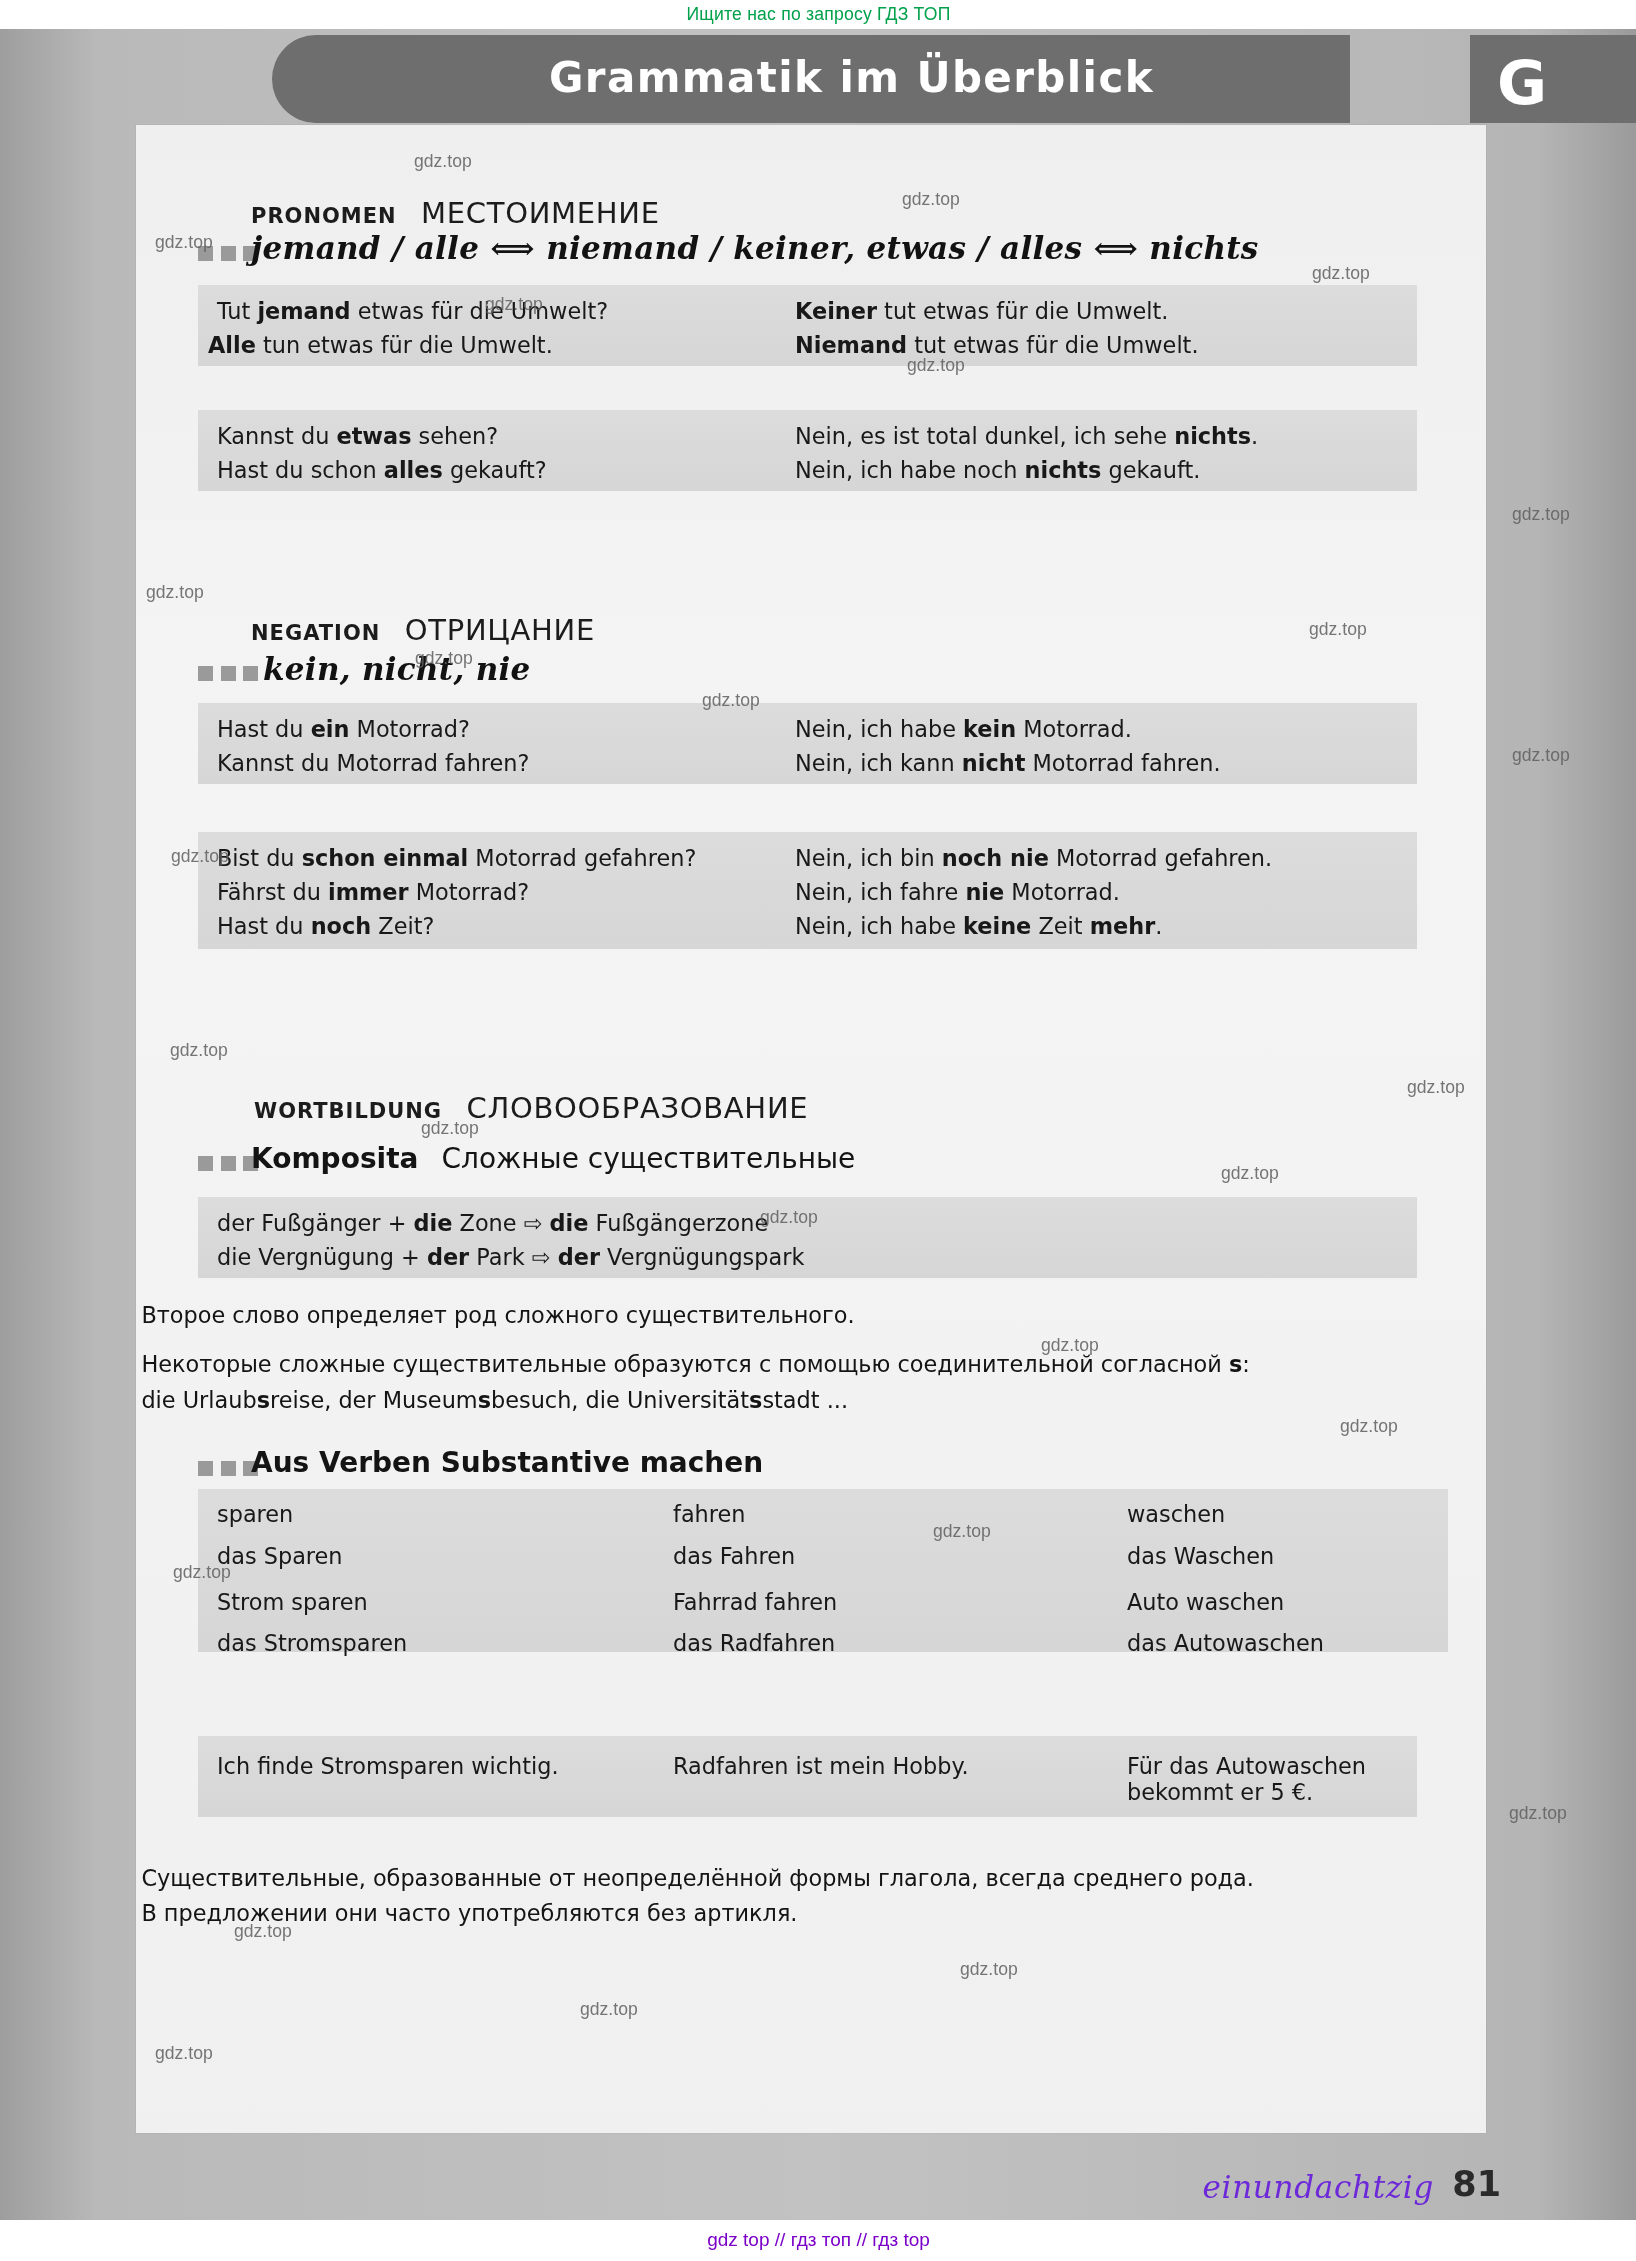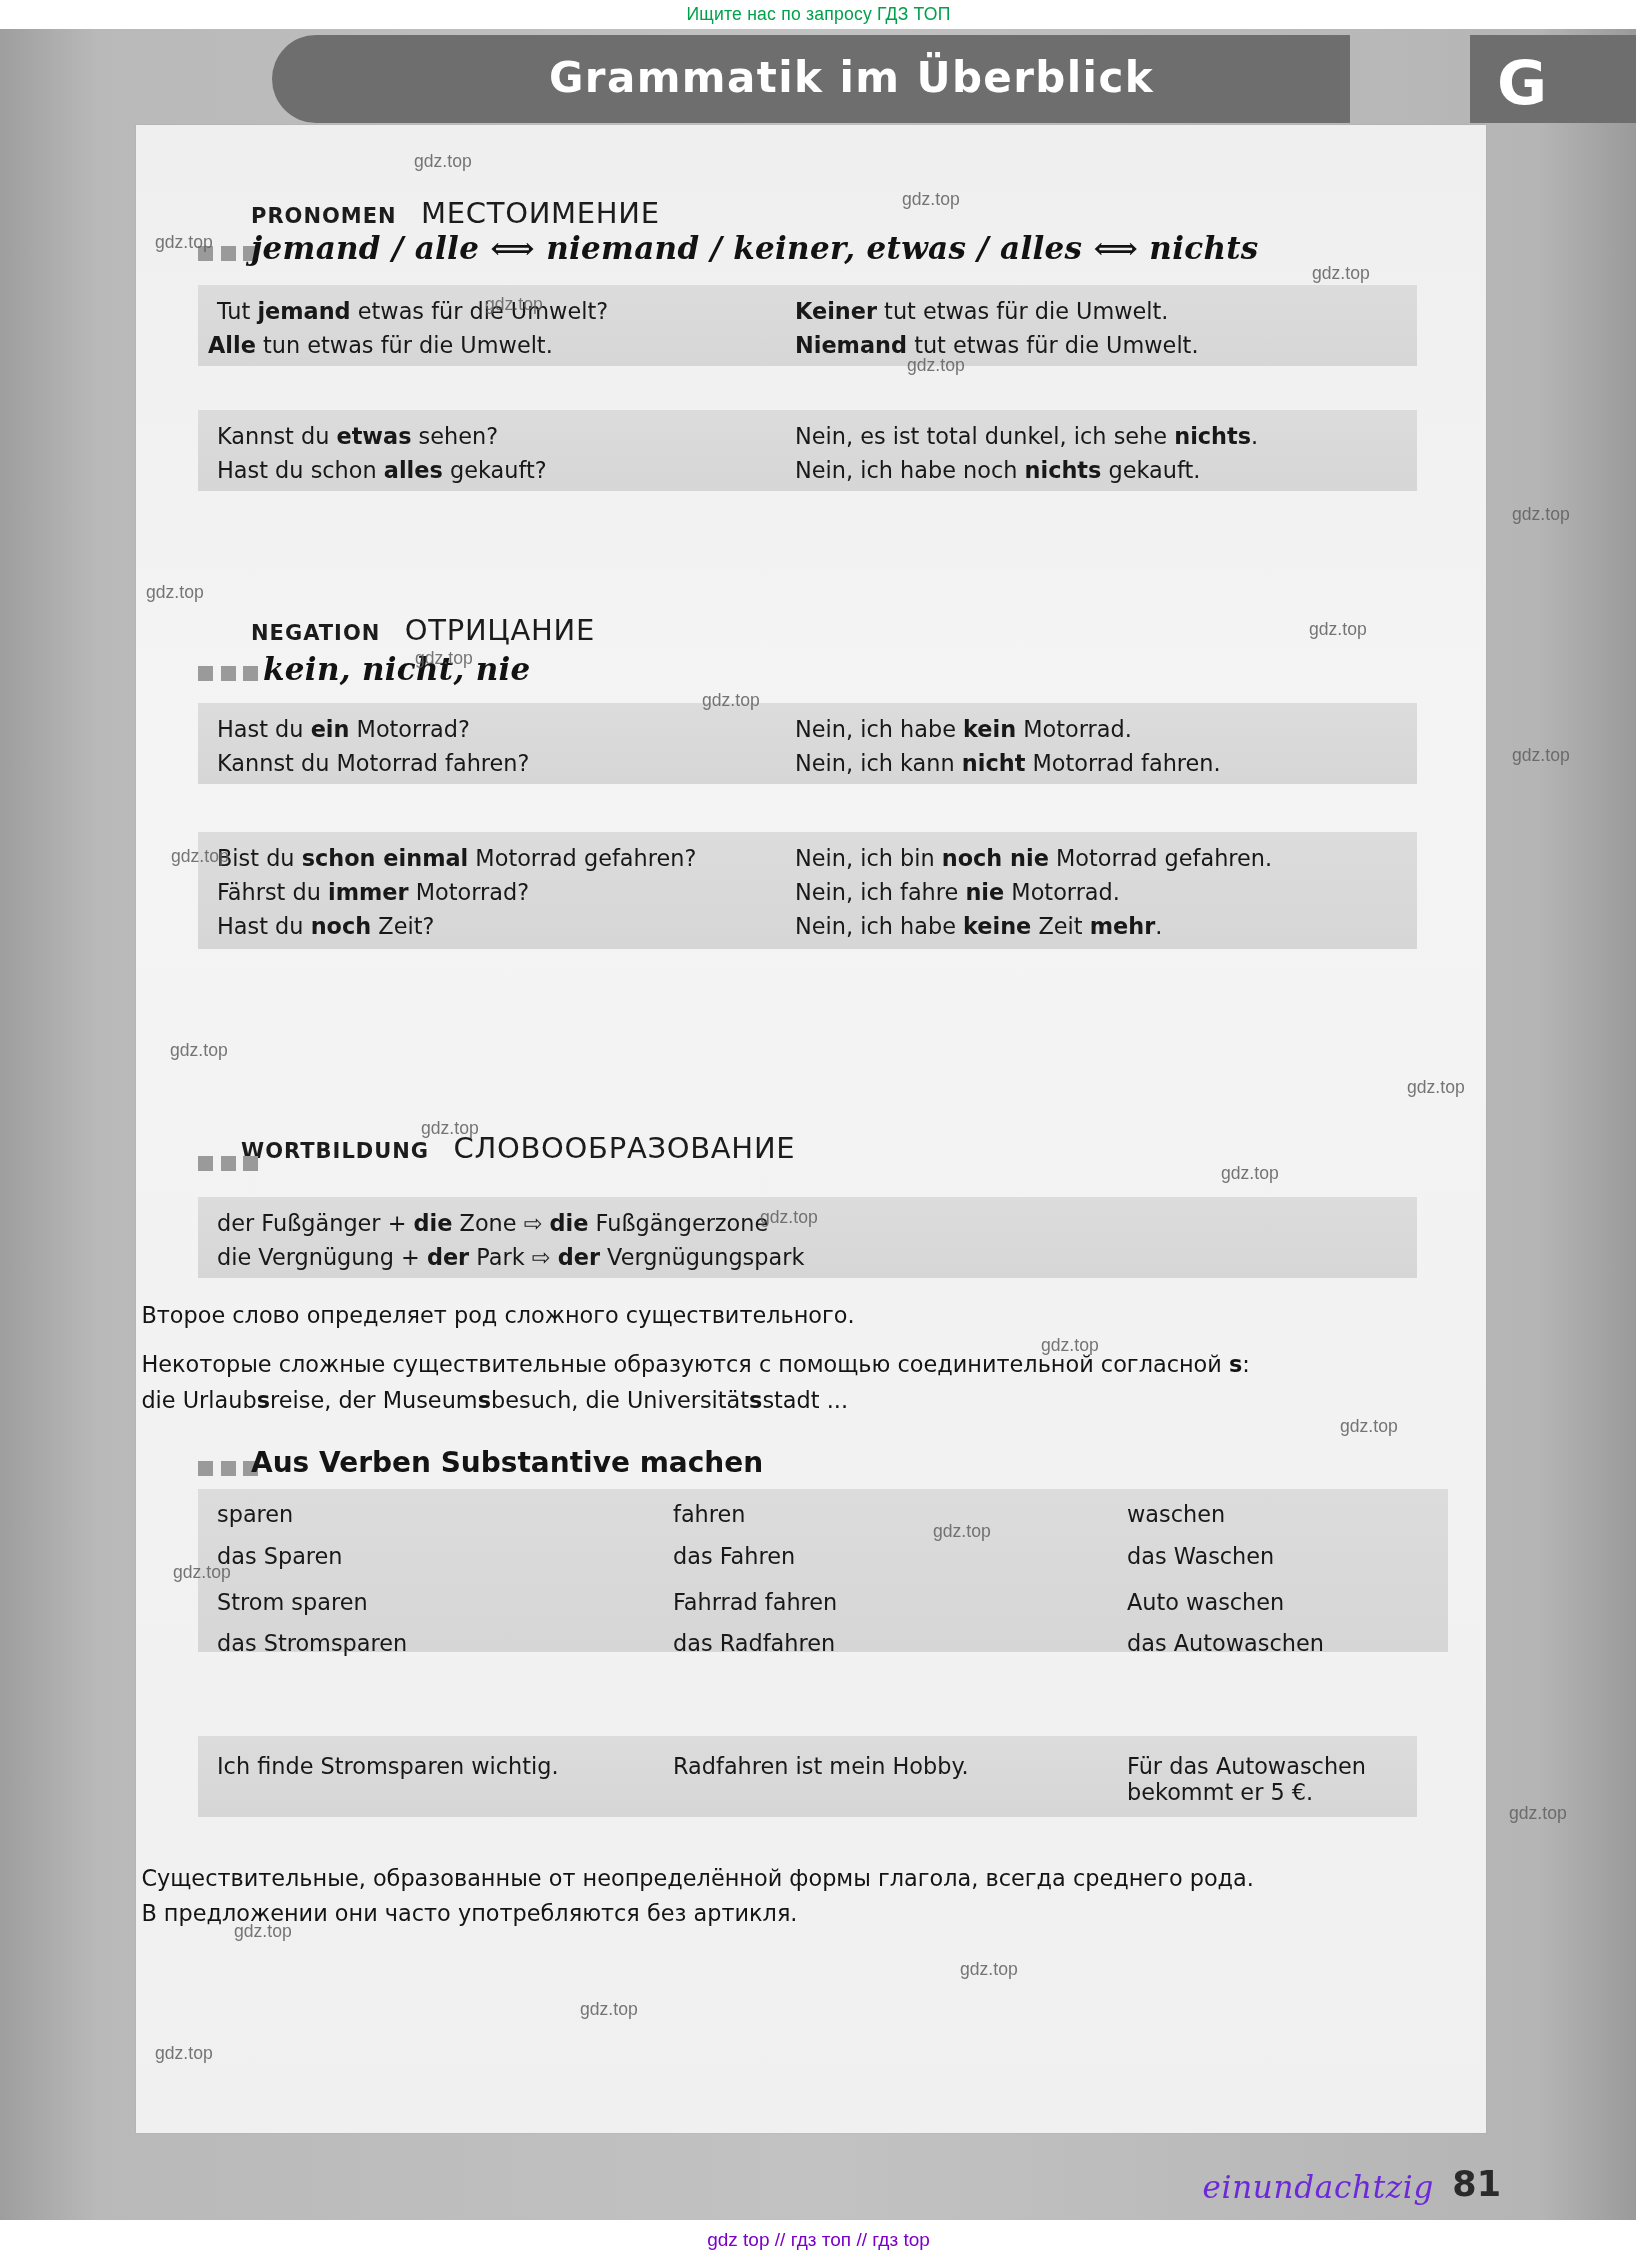--- a/index.html
+++ b/index.html
@@ -315,29 +315,32 @@
 
     <div class="box" style="left:62px; top:707px; width:1219px; height:117px;">
       <div class="ln" style="left:19px; top:13.6px;">Bist du <b>schon einmal</b> Motorrad gefahren?</div>
       <div class="ln" style="left:19px; top:47px;">Fährst du <b>immer</b> Motorrad?</div>
       <div class="ln" style="left:19px; top:81px;">Hast du <b>noch</b> Zeit?</div>
       <div class="ln" style="left:597px; top:13.6px;">Nein, ich bin <b>noch nie</b> Motorrad gefahren.</div>
       <div class="ln" style="left:597px; top:47px;">Nein, ich fahre <b>nie</b> Motorrad.</div>
       <div class="ln" style="left:597px; top:81px;">Nein, ich habe <b>keine</b> Zeit <b>mehr</b>.</div>
     </div>
 
-    <div class="sec-head" style="left:105px; top:966px;margin-top:40px;">
+    <div class="sec-head" style="left:118px; top:966px;">
       <span class="de">WORTBILDUNG</span><span class="ru">СЛОВООБРАЗОВАНИЕ</span>
     </div>
 
     <div class="bullets" style="left:62px; top:1031px;">
         <i></i>
         <i></i>
         <i></i>
       </div>
+    <div class="sub-head" style="left:115px; top:1017px;">
+      <span>Komposita</span><span class="ru">Сложные существительные</span>
+    </div>
 
     <div class="box" style="left:62px; top:1072px; width:1219px; height:81px;">
       <div class="ln" style="left:19px; top:13.6px;">der Fußgänger + <b>die</b> Zone  ⇨  <b>die</b> Fußgängerzone</div>
       <div class="ln" style="left:19px; top:47px;">die Vergnügung + <b>der</b> Park  ⇨  <b>der</b> Vergnügungspark</div>
     </div>
 
     <div class="para" style="left:5.4px; top:1177px;">Второе слово определяет род сложного существительного.</div>
     <div class="para" style="left:5.4px; top:1226px;">Некоторые сложные существительные образуются с помощью соединительной согласной <b>s</b>:</div>
     <div class="para" style="left:5.4px; top:1262px;">die Urlaub<b>s</b>reise, der Museum<b>s</b>besuch, die Universität<b>s</b>stadt ...</div>
 

